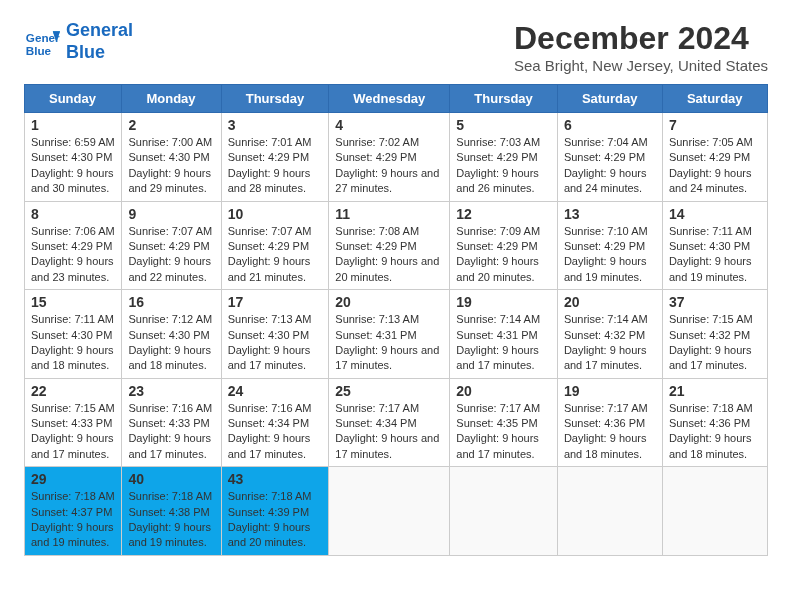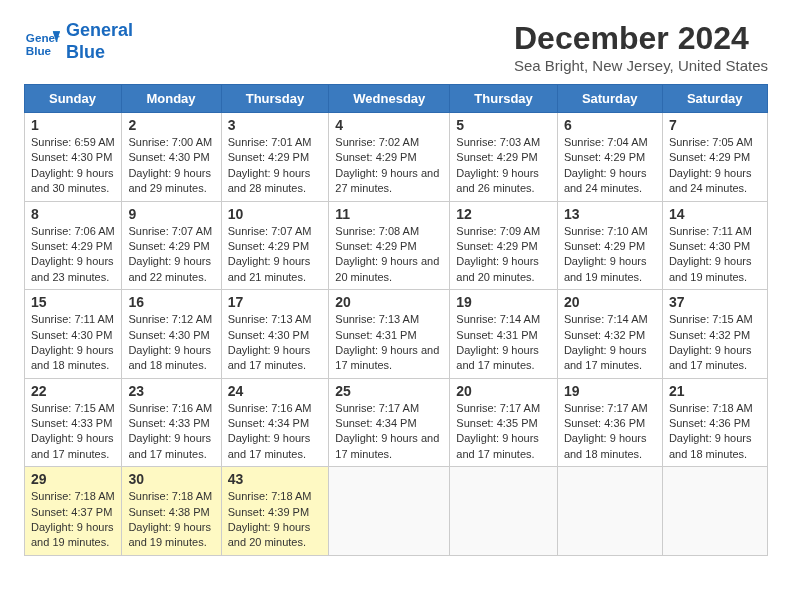--- a/index.html
+++ b/index.html
@@ -62,21 +62,21 @@
     .calendar tbody td {
       border: 1px solid #ccc;
       vertical-align: top;
       padding: 4px 6px;
       height: 82px;
       width: 108px;
       background: #fff;
       color: #333;
     }
     .calendar tbody tr:last-child td {
-      background: #fef9c3;
+      background: #0ea5e9;
     }
     .day-num {
       font-size: 14px;
       font-weight: bold;
       display: block;
       margin-bottom: 2px;
     }
     .day-info {
       font-size: 11px;
       line-height: 1.4;
@@ -242,21 +242,21 @@
           <span class="day-num">21</span>
           <div class="day-info">Sunrise: 7:18 AM<br>Sunset: 4:36 PM<br>Daylight: 9 hours and 18 minutes.</div>
         </td>
       </tr>
       <tr>
         <td>
           <span class="day-num">29</span>
           <div class="day-info">Sunrise: 7:18 AM<br>Sunset: 4:37 PM<br>Daylight: 9 hours and 19 minutes.</div>
         </td>
         <td>
-          <span class="day-num">30</span>
+          <span class="day-num">40</span>
           <div class="day-info">Sunrise: 7:18 AM<br>Sunset: 4:38 PM<br>Daylight: 9 hours and 19 minutes.</div>
         </td>
         <td>
           <span class="day-num">43</span>
           <div class="day-info">Sunrise: 7:18 AM<br>Sunset: 4:39 PM<br>Daylight: 9 hours and 20 minutes.</div>
         </td>
         <td class="empty-cell"></td>
         <td class="empty-cell"></td>
         <td class="empty-cell"></td>
         <td class="empty-cell"></td>

